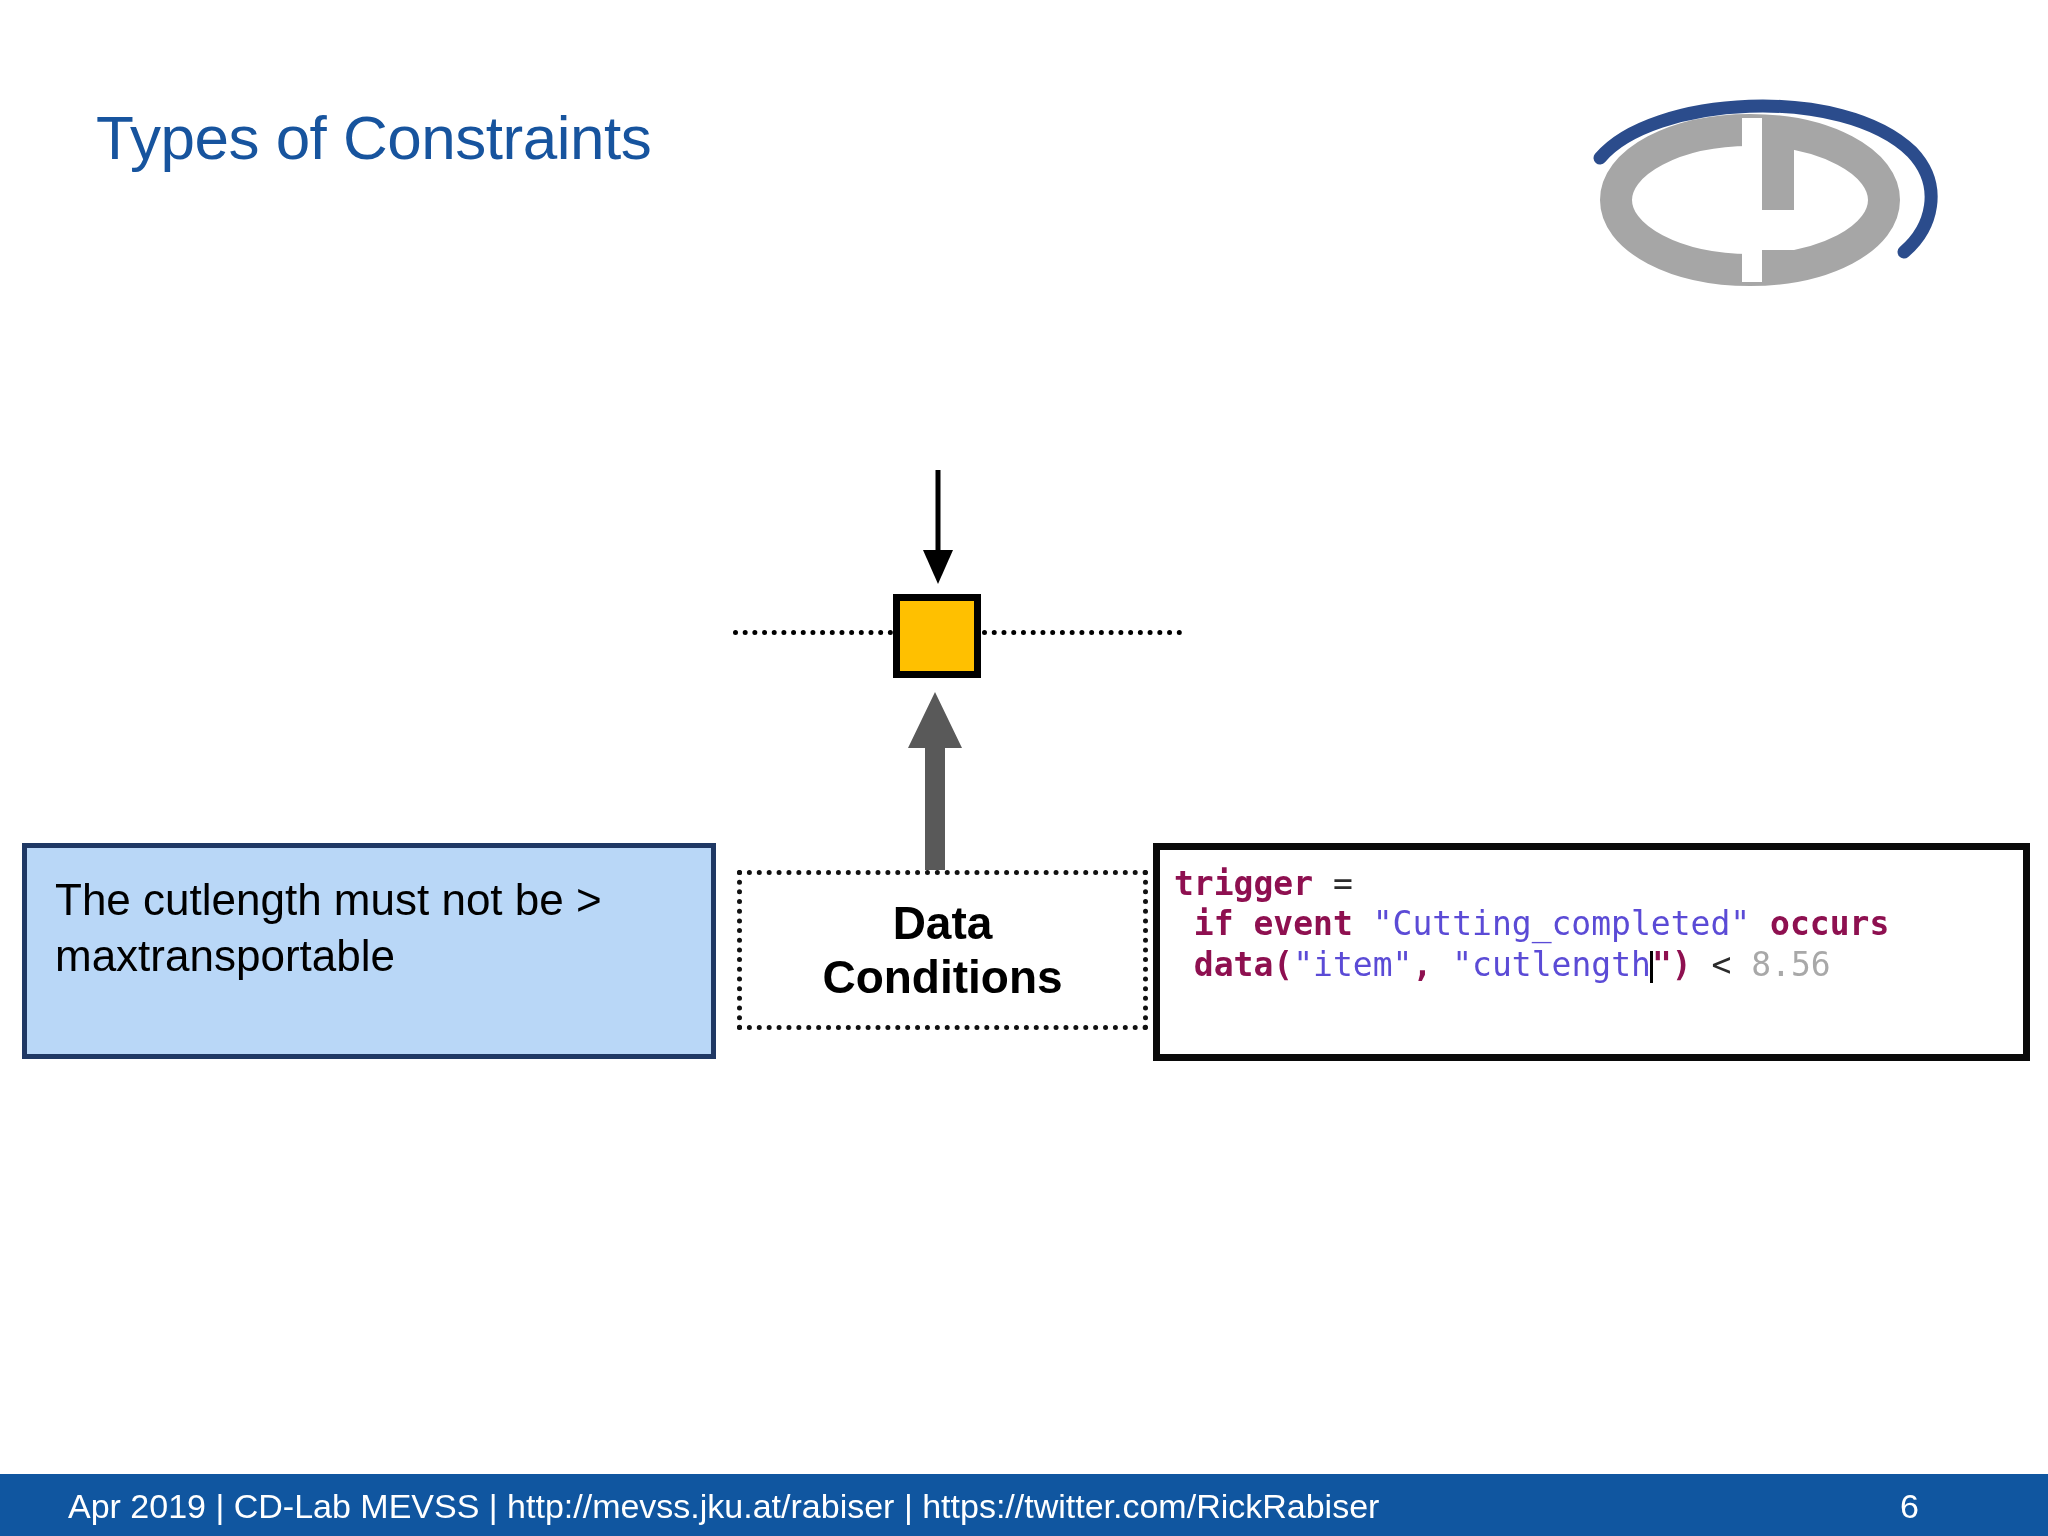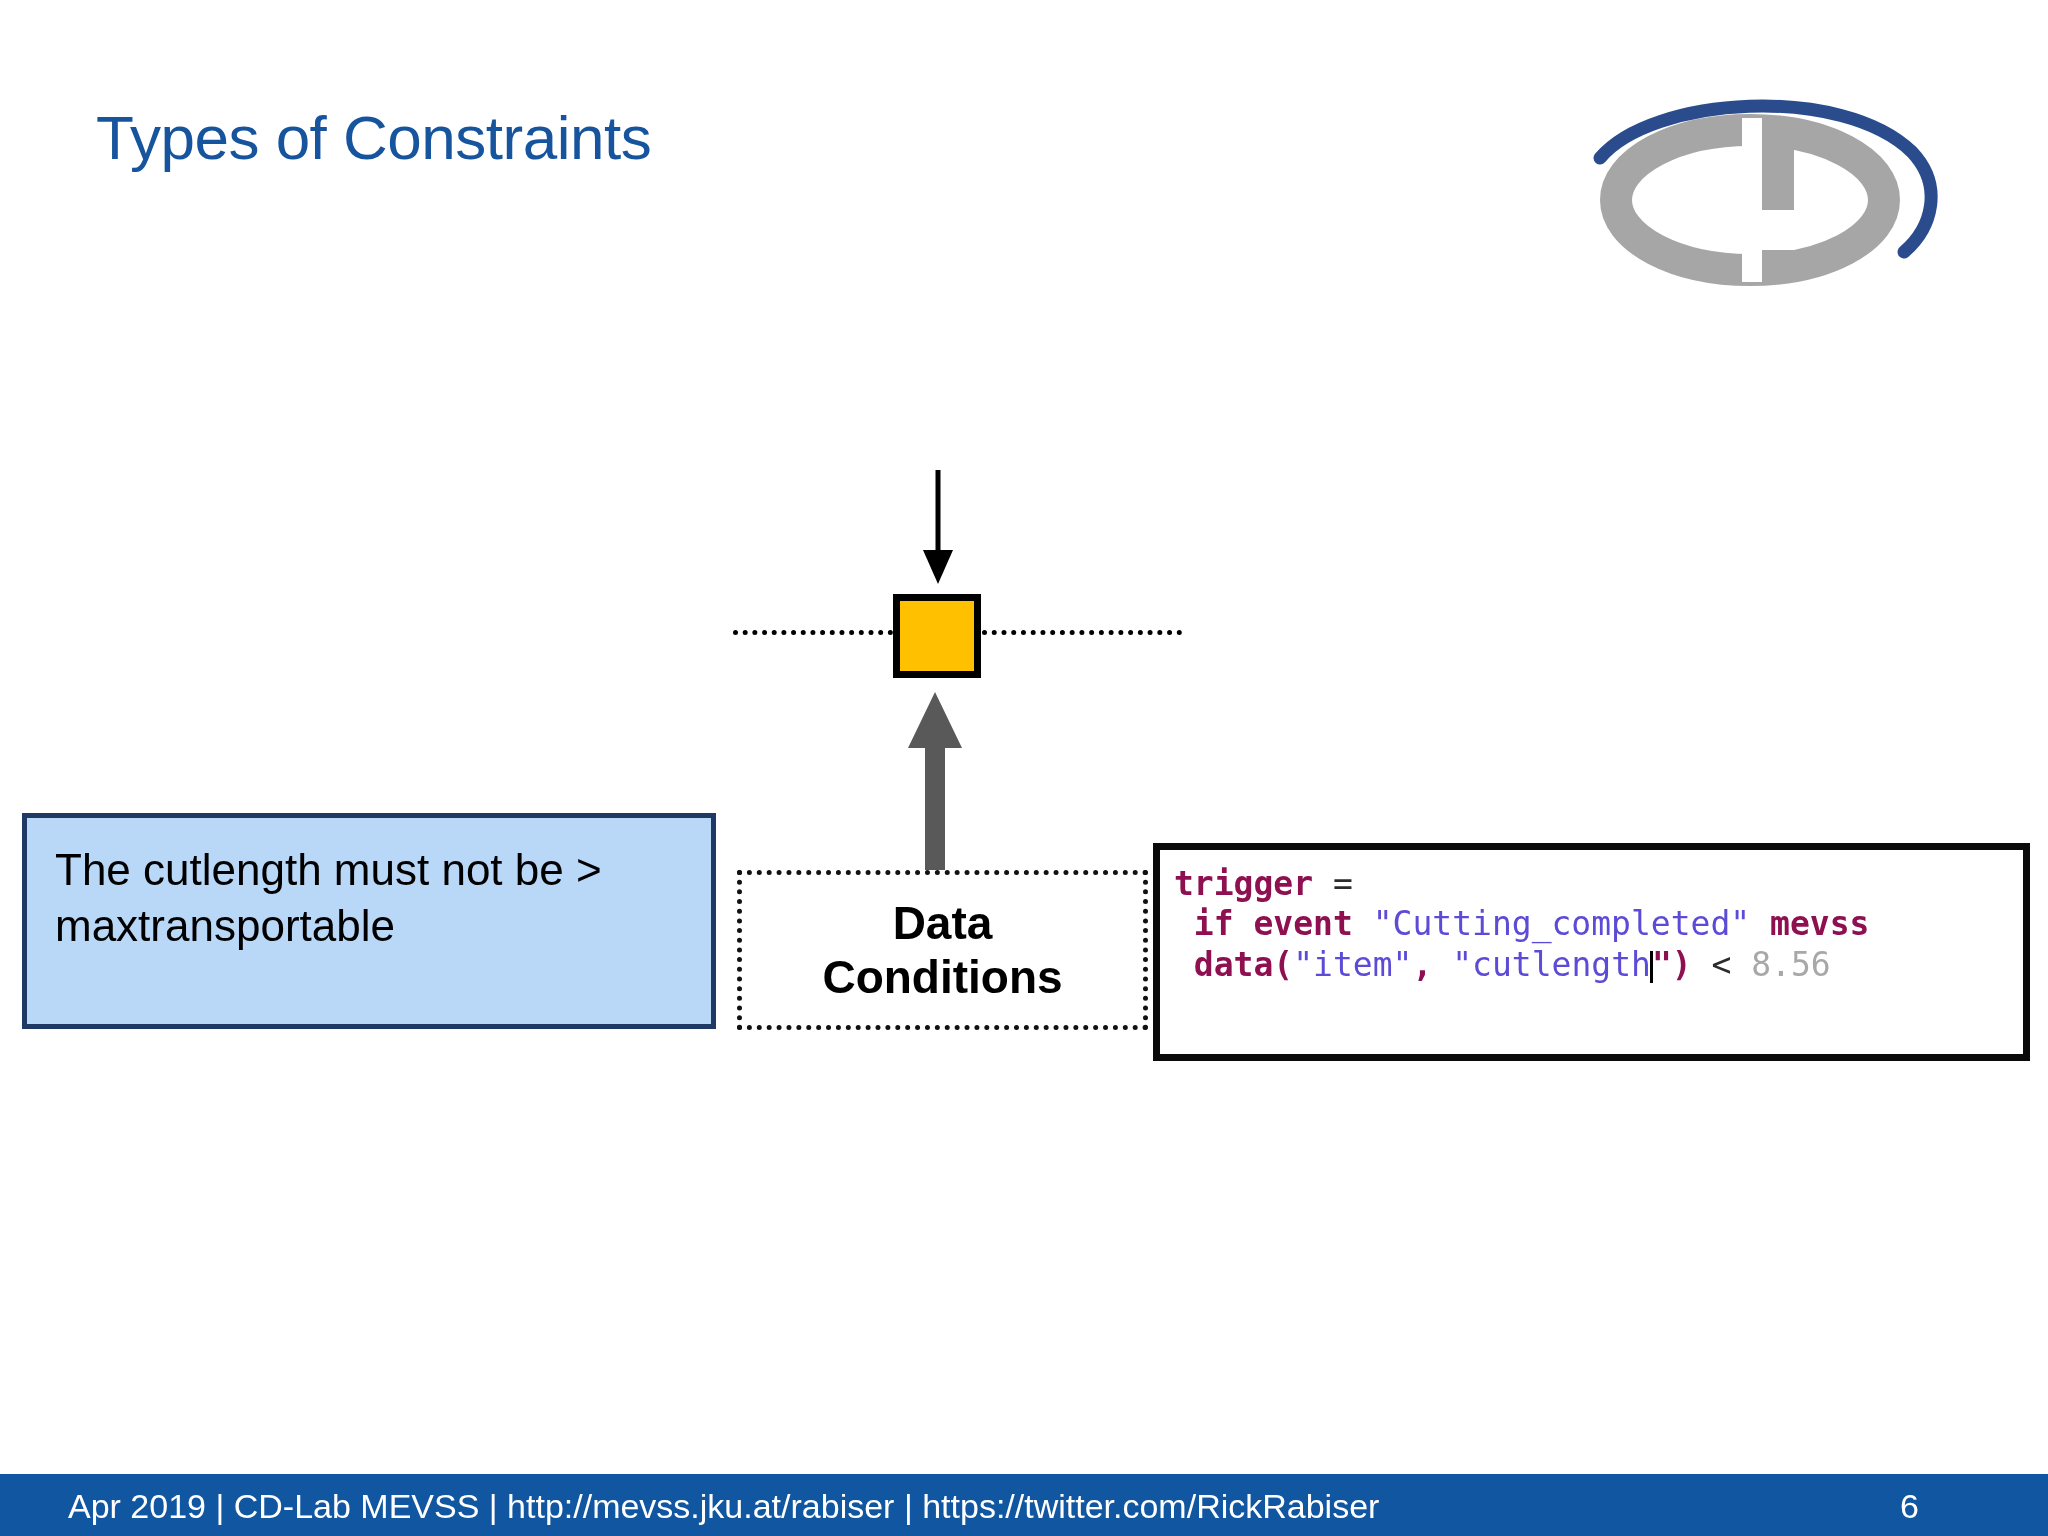--- a/index.html
+++ b/index.html
@@ -87,21 +87,21 @@
     left: 900px;
     top: 690px;
     width: 70px;
     height: 180px;
   }
 
   
   #constraint-box {
     position: absolute;
     left: 22px;
-    top: 813px;
+    top: 843px;
     width: 694px;
     height: 216px;
     background: #B9D7F7;
     border: 5px solid #1F3864;
     box-sizing: border-box;
   }
   #constraint-text {
     position: absolute;
     left: 28px;
     top: 24px;
@@ -239,21 +239,21 @@
     <div id="constraint-text">The cutlength must not be &gt; maxtransportable</div>
   </div>
 
   <div id="data-conditions-box">
     <div id="data-conditions-label">Data
 Conditions</div>
   </div>
 
   <div id="code-box">
     <div class="code-line"><span class="kw">trigger</span><span> </span><span class="op">=</span></div>
-    <div class="code-line"><span class="kw"> if event </span><span class="str">"Cutting_completed"</span><span class="kw"> mevss</span></div>
+    <div class="code-line"><span class="kw"> if event </span><span class="str">"Cutting_completed"</span><span class="kw"> occurs</span></div>
     <div class="code-line"><span class="kw"> data</span><span class="punct">(</span><span class="str">"item"</span><span class="punct">, </span><span class="str">"cutlength</span><span class="caret"></span><span class="punct">"</span><span class="punct">)</span><span class="op"> &lt; </span><span class="num">8.56</span></div>
   </div>
 
   <div id="footer-bar"></div>
   <div id="footer-text">Apr 2019 |  CD-Lab MEVSS | http://mevss.jku.at/rabiser | https://twitter.com/RickRabiser</div>
   <div id="page-number">6</div>
 
 </div>
 
 </body></html>

